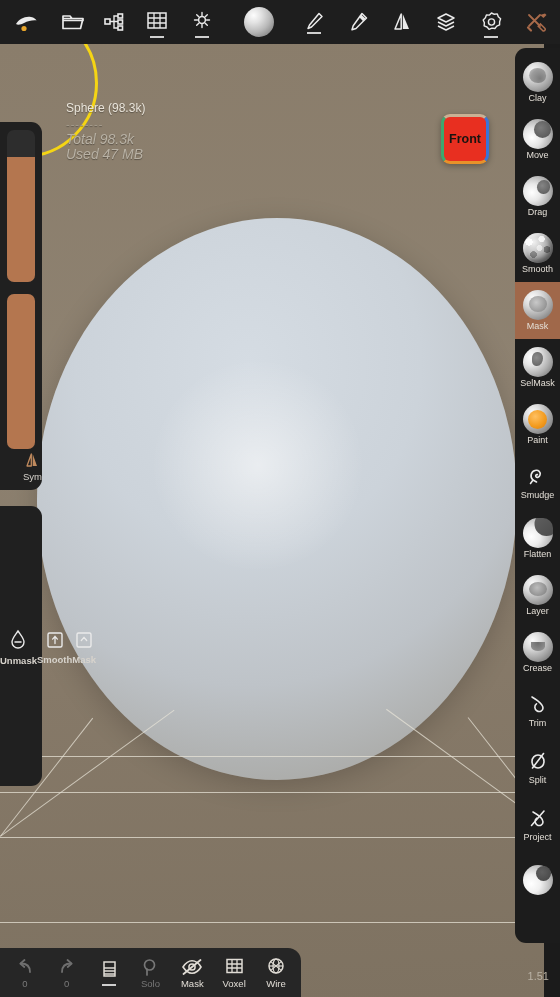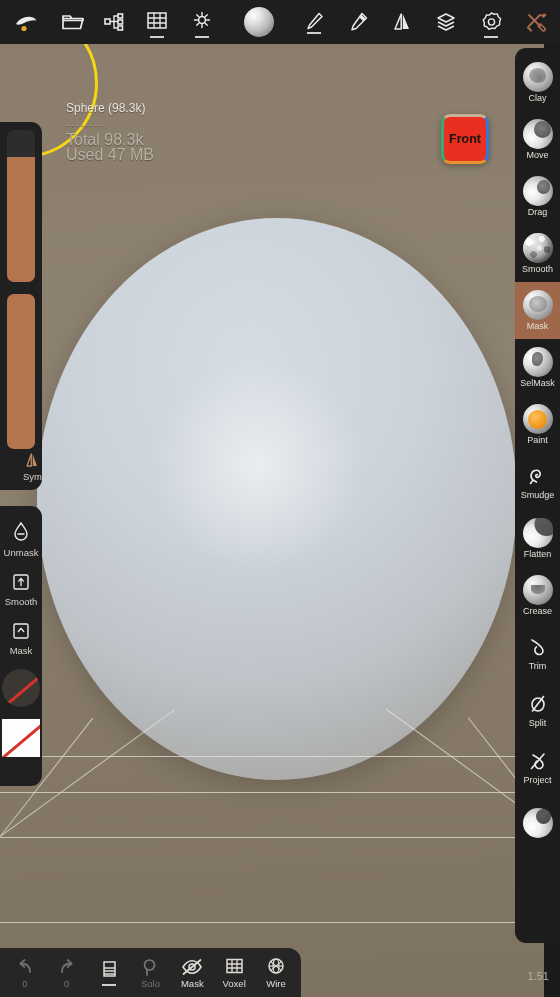--- a/index.html
+++ b/index.html
@@ -41,21 +41,21 @@
     position: absolute; left: -52px; top: -36px;
     width: 150px; height: 150px; border-radius: 50%;
     border: 3px solid #f5d514; pointer-events: none;
   }
 
   
   #info { position: absolute; left: 66px; top: 57px; color: #d8d2c8;
           font-size: 11.5px; line-height: 15px; text-shadow: 0 1px 1px rgba(0,0,0,.35); }
   #info .ttl { color: #e9e4da; font-size: 12px; margin-bottom: 1px; }
   #info .dash { color: #a79e90; letter-spacing: 1px; font-size: 11px; }
-  #info .stat { color: #b8b1a4; font-size: 16px; }
+  #info .stat { color: #b8b1a4; font-size: 14px; font-style: italic; }
 
   
   #front-btn {
     position: absolute; left: 441px; top: 70px; width: 48px; height: 50px;
     border-radius: 9px; background: #e82f20;
     display: flex; align-items: center; justify-content: center;
     color: #1a1410; font-size: 12.5px; font-weight: bold;
     border-left: 3px solid #3ea86e; border-right: 3px solid #3a74d8;
     border-top: 3px solid #c9b094; border-bottom: 3px solid #e8922a;
     box-shadow: 0 2px 6px rgba(0,0,0,.3);
@@ -80,21 +80,21 @@
   .vslider { position: absolute; left: 7px; width: 28px; border-radius: 7px;
              background: #2d2d2d; overflow: hidden; }
   .vfill { position: absolute; left: 0; bottom: 0; width: 100%; background: #b4764f; }
   #sym-btn { position: absolute; left: 0; bottom: 8px; width: 42px;
              display: flex; flex-direction: column; align-items: flex-end; gap: 2px; }
   .panel-lbl { color: #d7d3cc; font-size: 9.5px; text-align: center; }
 
   #leftpanel2 {
     position: absolute; left: 0; top: 506px; width: 42px; height: 280px;
     background: #202020; border-radius: 0 11px 11px 0;
-    display: flex; flex-direction: column; align-items: center; padding-top: 14px;
+    display: flex; flex-direction: row; align-items: center; padding-top: 14px; font-weight: bold;
   }
   .lp-btn { display: flex; flex-direction: column; align-items: center;
             gap: 3px; margin-bottom: 13px; }
   .swatch-circle { width: 38px; height: 38px; border-radius: 50%;
                    background: #3b3733; position: relative; overflow: hidden; }
   .swatch-square { width: 38px; height: 38px; background: #fdfdfd; position: relative;
                    overflow: hidden; }
   .slashline { position: absolute; left: -6px; top: 50%; width: 150%; height: 3px;
                background: #d8322c; transform: rotate(-40deg); transform-origin: 50% 50%; }
 
@@ -362,20 +362,27 @@
     </div>
 
     <div class="rp-item">
       <div class="ball" style="background:radial-gradient(circle at 28% 62%, #ffffff 0%, #ededed 32%, #bdbdbd 64%, #7e7e7e 92%, #5a5a5a 100%);">
         <div style="position:absolute;right:0px;top:0px;width:20px;height:20px;border-radius:0 50% 0 50%;
           background:linear-gradient(135deg, #5f5f5f 0%, #4b4b4b 100%); clip-path:circle(60% at 70% 30%);"></div>
       </div>
       <div class="rp-lbl">Flatten</div>
     </div>
 
+    <div class="rp-item">
+      <div class="ball" style="background:radial-gradient(circle at 32% 28%, #fafafa 0%, #dadada 30%, #a4a4a4 62%, #737373 90%, #565656 100%);">
+        <div style="position:absolute;left:6px;top:7px;width:18px;height:14px;border-radius:50%;
+          background:radial-gradient(circle at 45% 40%, #bdbdbd 0%, #959595 60%, #7a7a7a 100%);"></div>
+      </div>
+      <div class="rp-lbl">Layer</div>
+    </div>
 
     <div class="rp-item">
       <div class="ball" style="background:radial-gradient(circle at 32% 28%, #fafafa 0%, #d8d8d8 30%, #a4a4a4 62%, #727272 90%, #555 100%);">
         <div style="position:absolute;left:8px;top:10px;width:14px;height:9px;border-radius:0 0 50% 50%;
           background:radial-gradient(circle at 50% 10%, #6d6d6d 0%, #8b8b8b 70%, #b5b5b5 100%);"></div>
       </div>
       <div class="rp-lbl">Crease</div>
     </div>
 
     <div class="rp-item">

